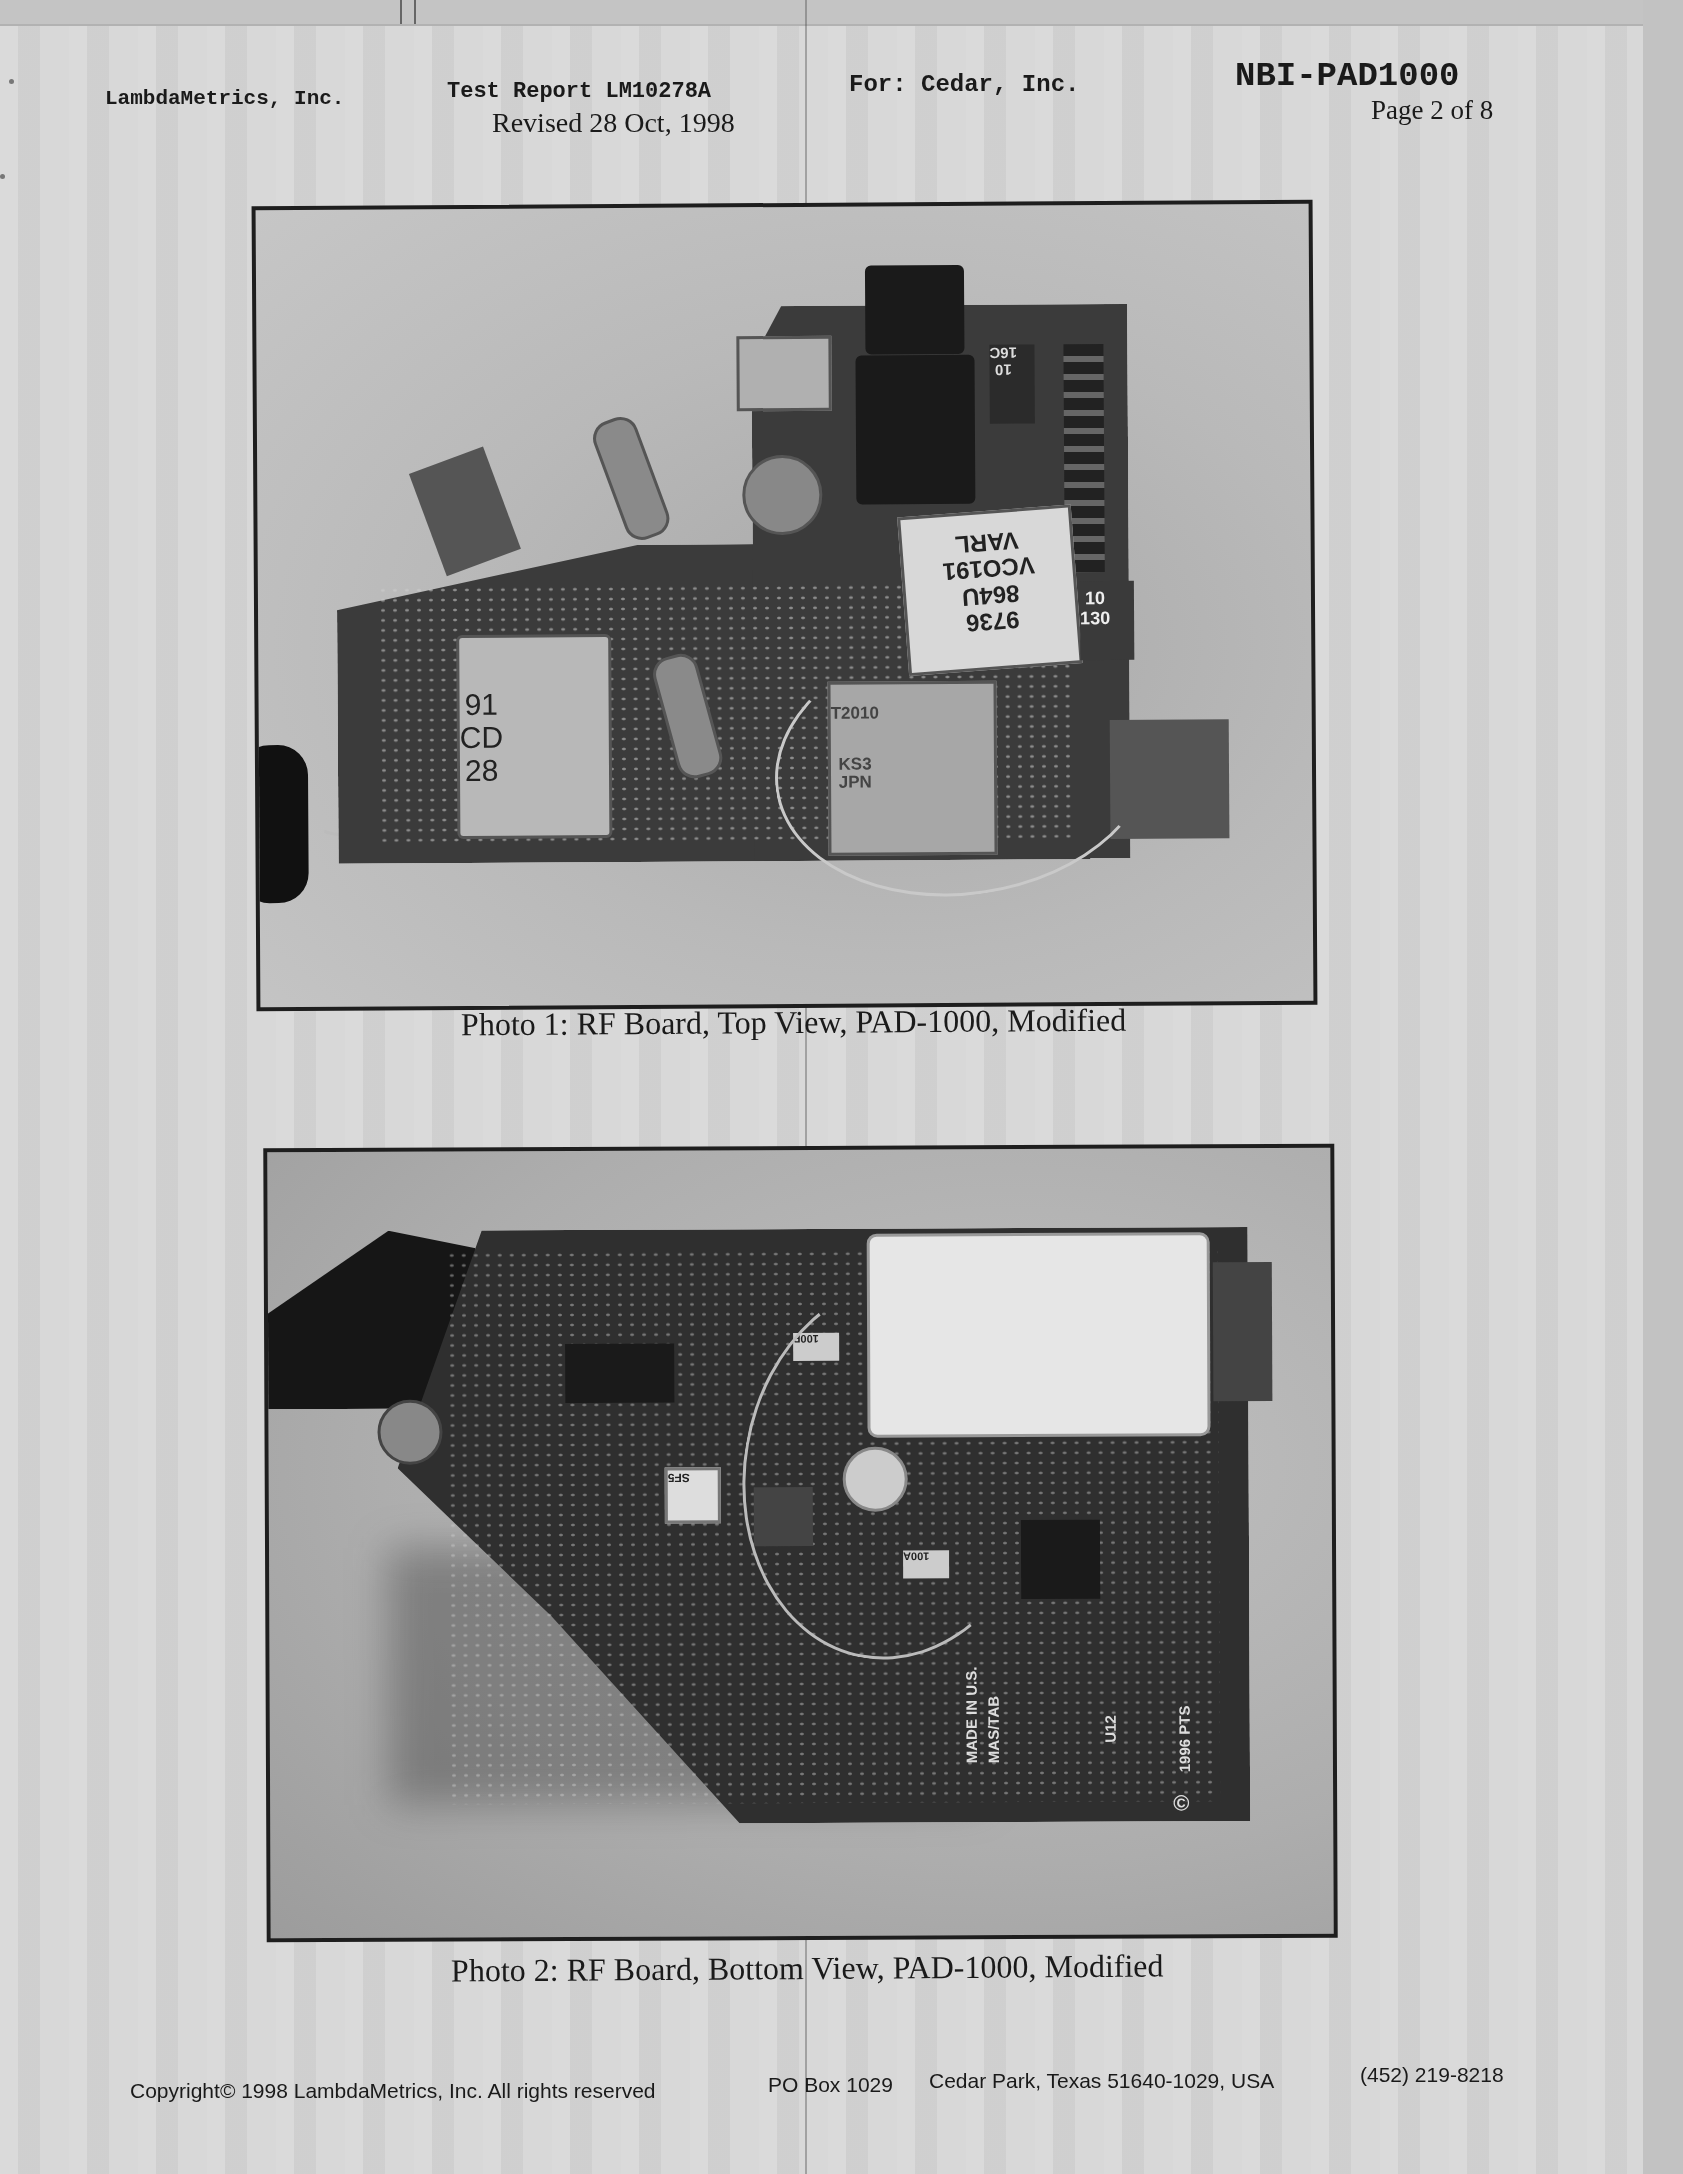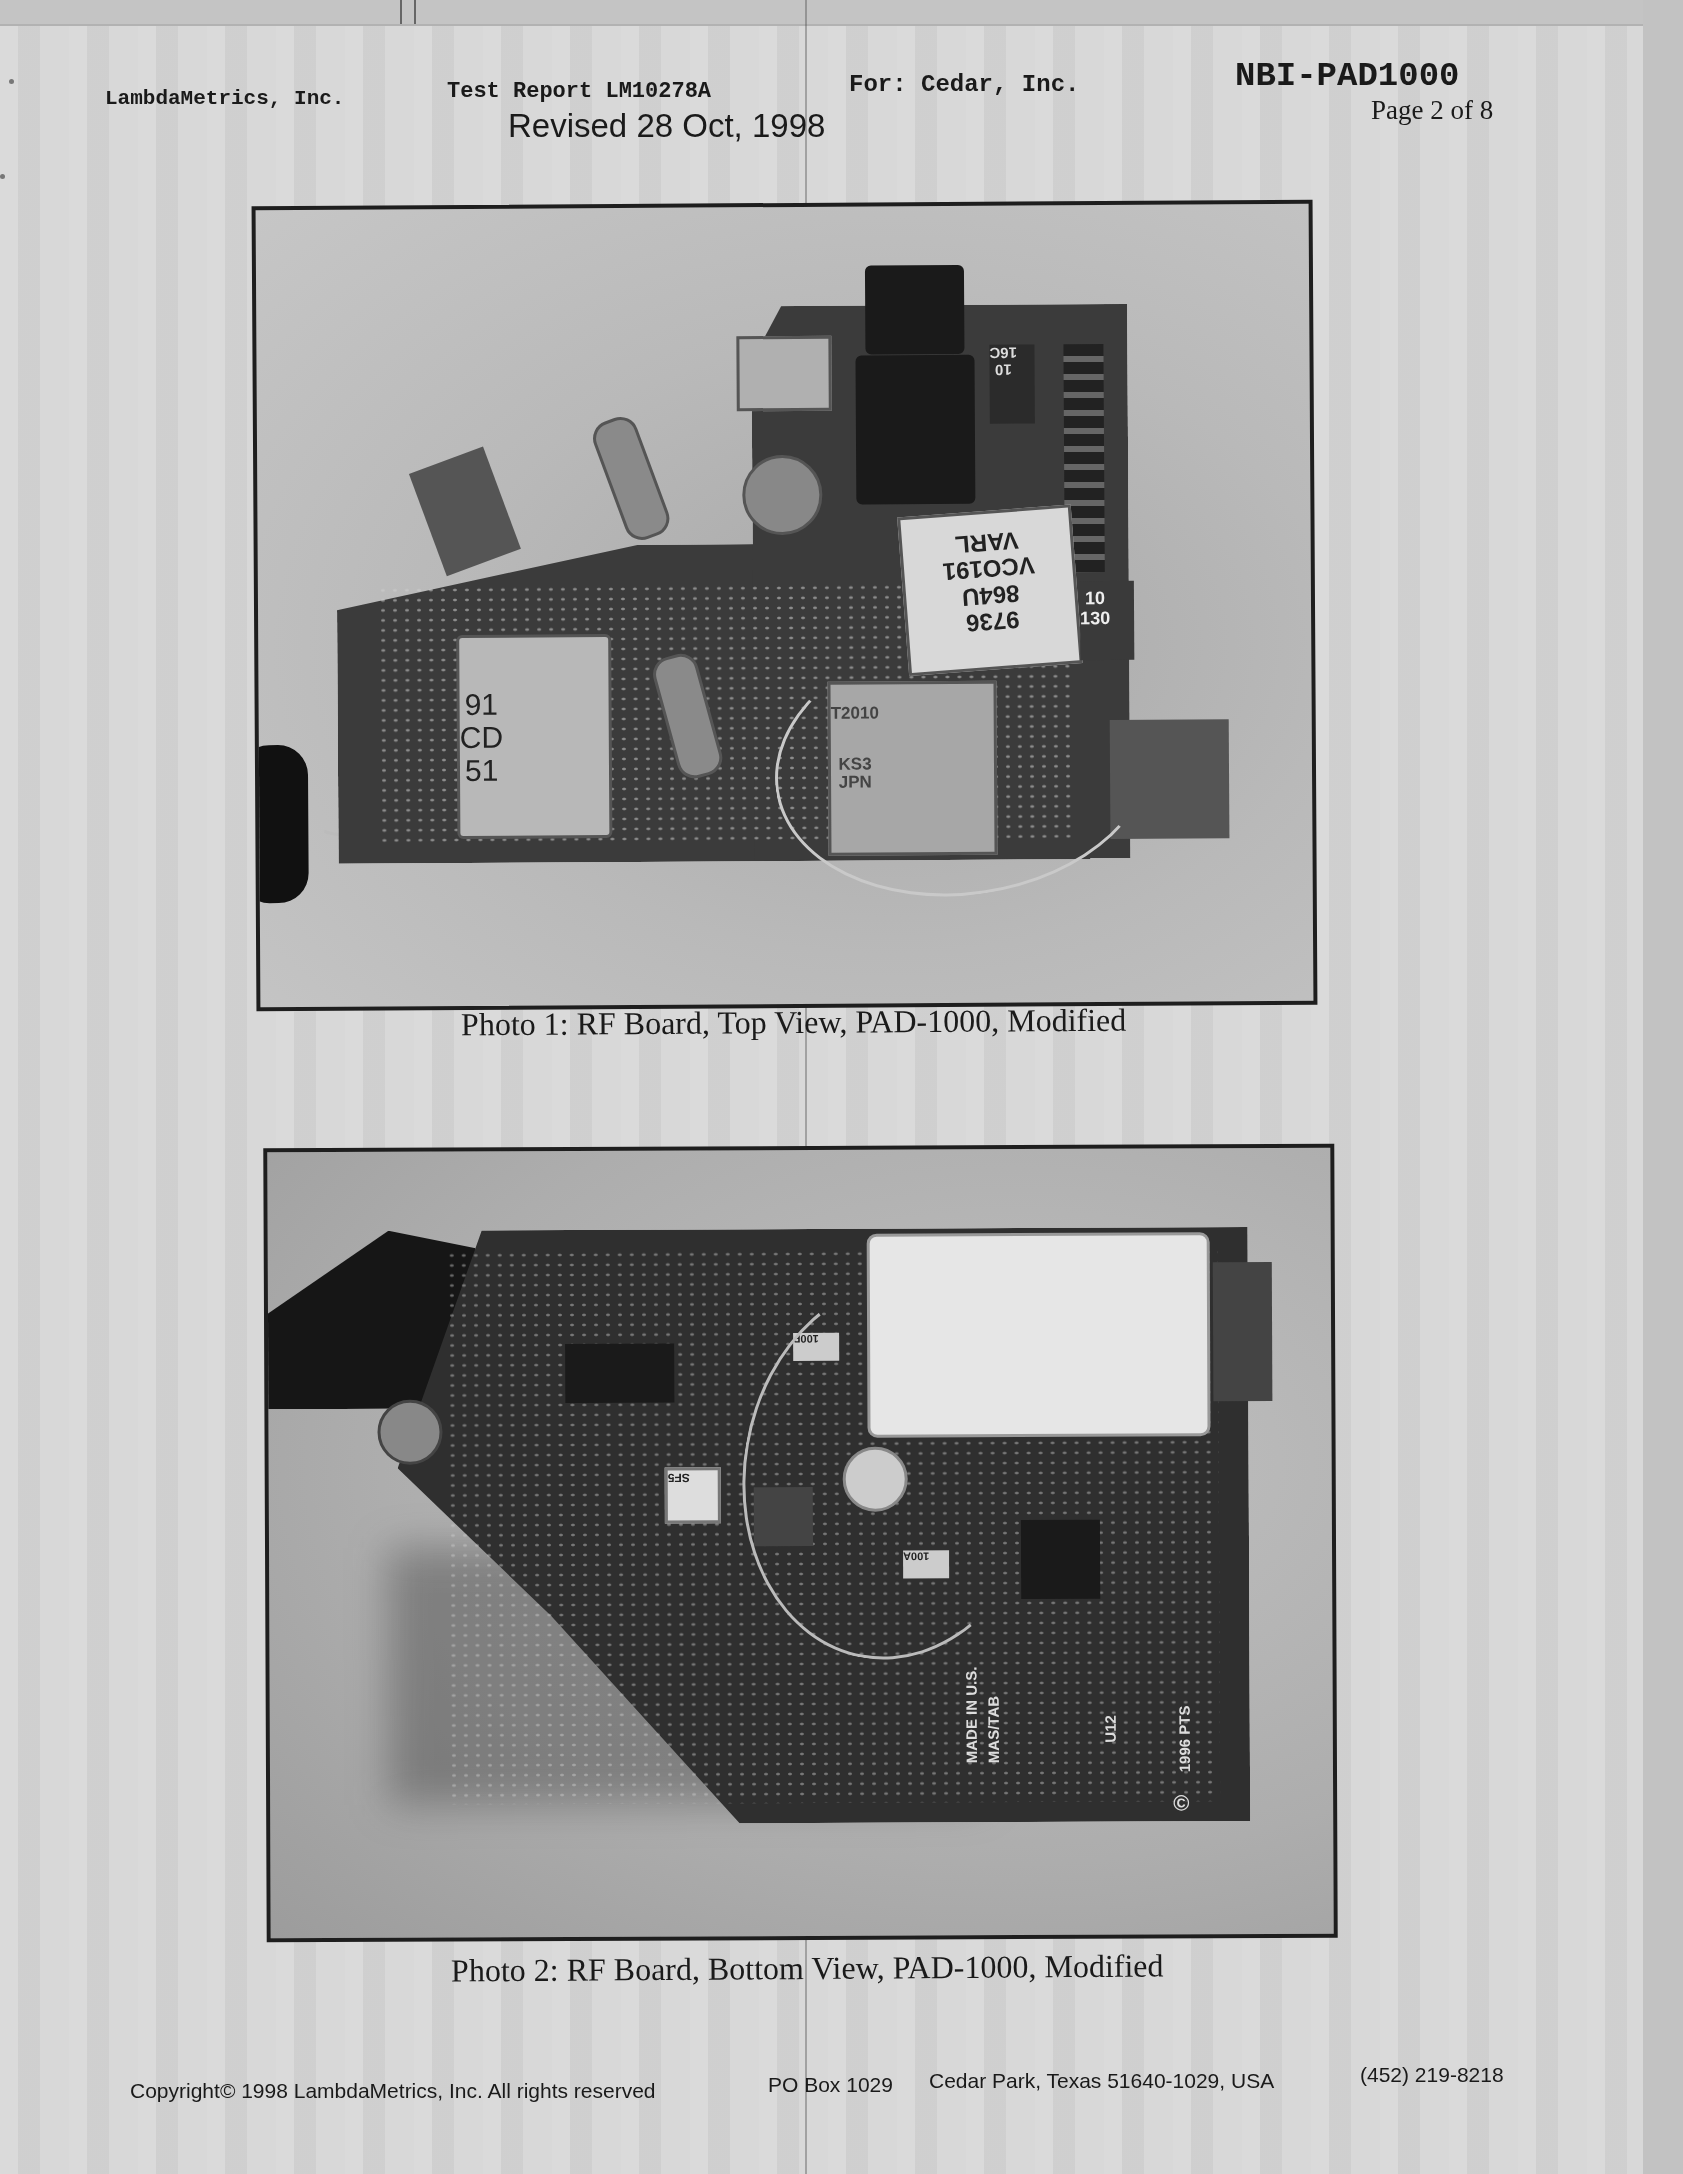--- a/index.html
+++ b/index.html
@@ -17,21 +17,21 @@
   .scan-top { position: absolute; left: 0; top: 0; width: 1683px; height: 24px; background: #c4c4c4; border-bottom: 2px solid #b2b2b2; }
   .scan-right { position: absolute; right: 0; top: 0; width: 40px; height: 2174px; background: #c2c2c2; }
   .fold-line { position: absolute; left: 805px; top: 0; width: 2px; height: 2174px; background: rgba(60,60,60,0.35); }
   .tick { position: absolute; top: 0; width: 2px; height: 24px; background: #666; }
   .speck { position: absolute; width: 5px; height: 5px; border-radius: 50%; background: #777; }
 
   .mono { font-family: "Liberation Mono", monospace; font-weight: bold; }
   .hdr { position: absolute; white-space: nowrap; }
   #h-company { left: 105px; top: 87px; font-size: 21px; }
   #h-report { left: 447px; top: 79px; font-size: 22px; }
-  #h-revised { left: 508px; top: 107px; font-size: 33px; font-family: Liberation Sans, sans-serif; }
+  #h-revised { left: 492px; top: 107px; font-size: 28px; font-family: Liberation Serif, serif; }
   #h-client { left: 849px; top: 71px; font-size: 24px; }
   #h-docid { left: 1235px; top: 57px; font-size: 34px; }
   #h-page { left: 1371px; top: 95px; font-size: 27px; font-family: "Liberation Serif", serif; }
 
   .photo-frame {
     position: absolute; border: 4px solid #1e1e1e; overflow: hidden;
     background: radial-gradient(ellipse at 60% 55%, #a8a8a8 0%, #b9b9b9 50%, #c6c6c6 100%);
   }
   #photo1 { left: 254px; top: 203px; width: 1053px; height: 797px; transform: rotate(-0.35deg); }
   #photo2 { left: 265px; top: 1146px; width: 1063px; height: 786px; transform: rotate(-0.25deg); }
@@ -116,21 +116,21 @@
   <div class="can" style="left:485px;top:248px;width:74px;height:74px;border-radius:50%;background:#888"></div>
   <div class="can" style="left:480px;top:129px;width:89px;height:69px;background:#b0b0b0"></div>
   <div class="can" style="left:351px;top:208px;width:40px;height:119px;border-radius:18px;background:#8a8a8a;transform:rotate(-20deg)"></div>
   <div class="can" style="left:406px;top:446px;width:40px;height:119px;border-radius:18px;background:#8a8a8a;transform:rotate(-15deg)"></div>
   <div class="chip" style="left:168px;top:248px;width:79px;height:109px;background:#555;transform:rotate(-20deg)"></div>
 
   <div class="can" style="left:198px;top:426px;width:149px;height:198px;background:#b8b8b8;border-radius:6px">
     <div class="label-chip" style="font-size:30px;padding-top:50px;font-weight:normal">
       <div>91</div>
       <div>CD</div>
-      <div>51</div>
+      <div>28</div>
     </div>
   </div>
 
   <div class="can" style="left:569px;top:475px;width:163px;height:168px;background:#a7a7a7">
     <div class="label-chip" style="font-size:17px;padding-top:20px;color:#444">
       <div>T2010</div>
       <div style="margin-top:32px">KS3</div>
       <div>JPN</div>
     </div>
   </div>

